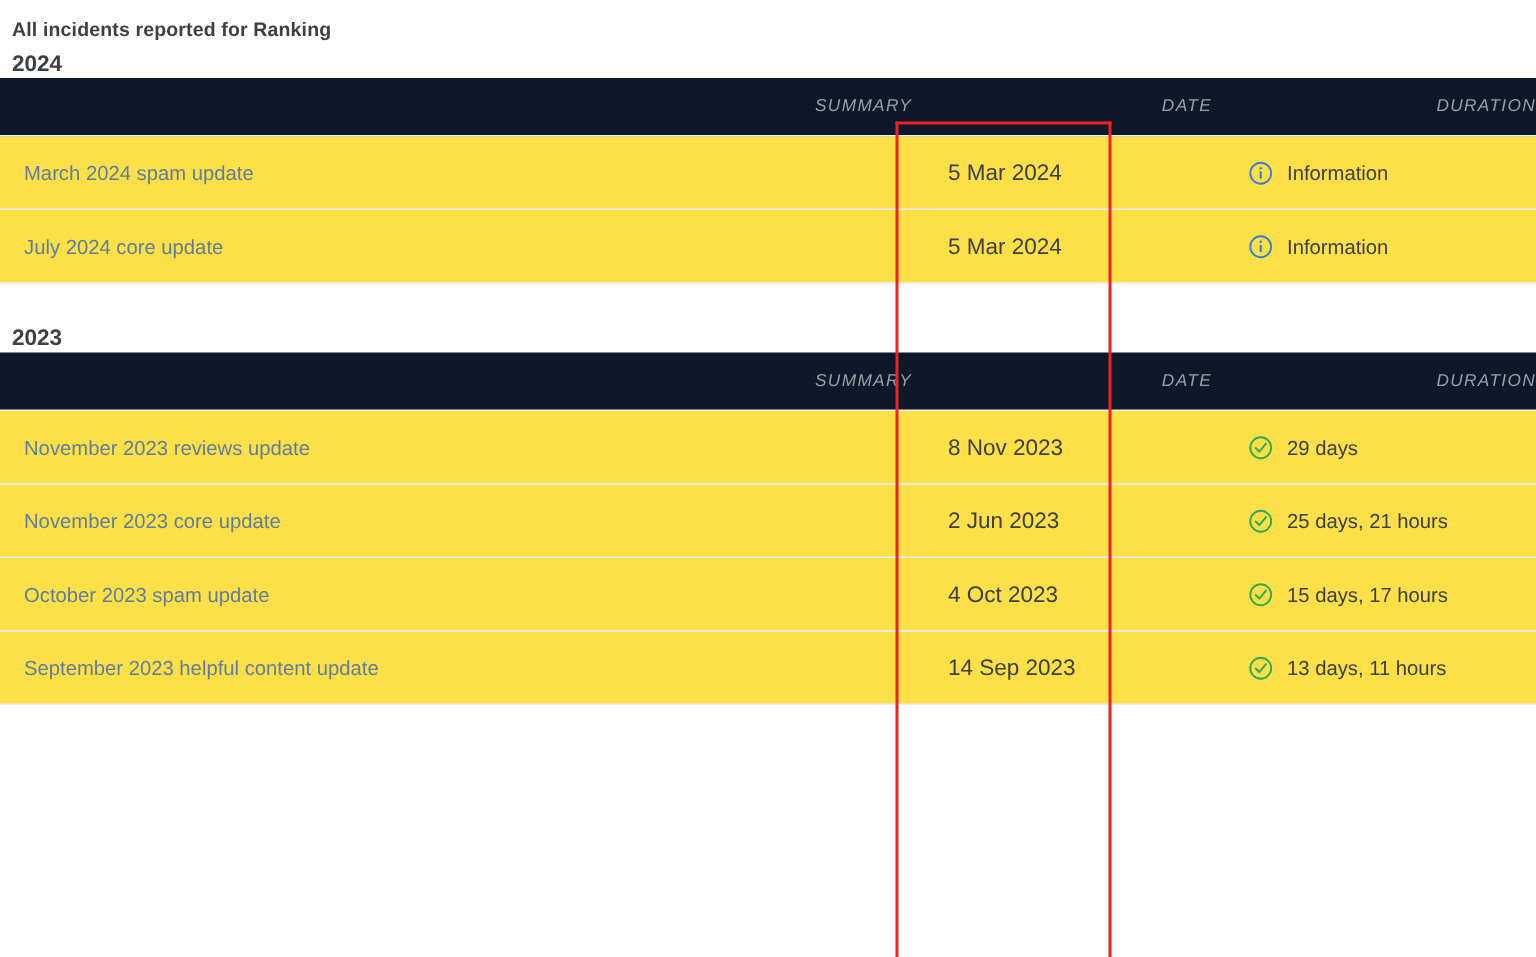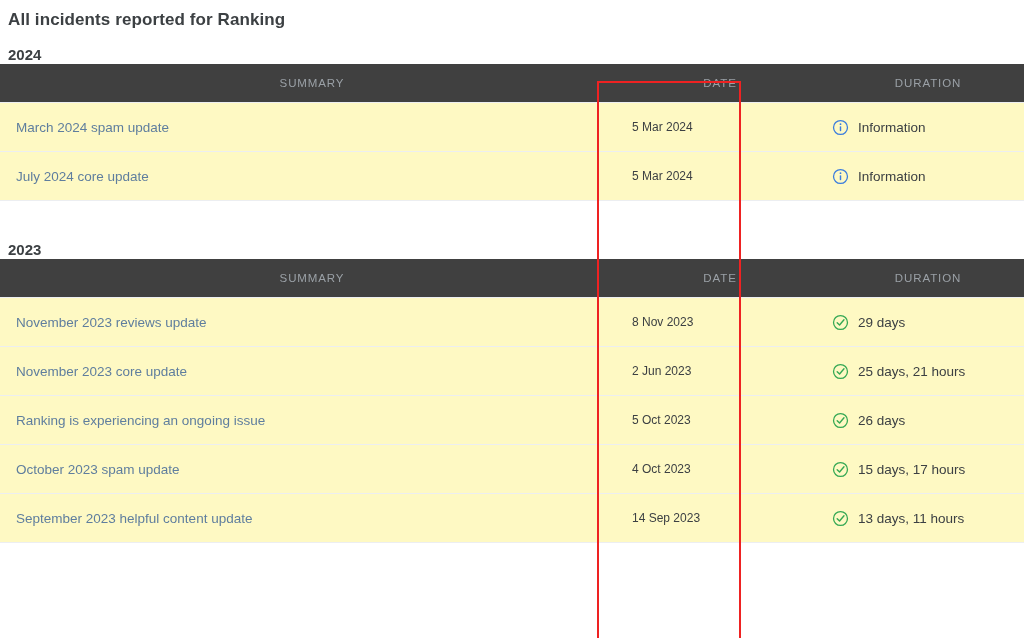--- a/index.html
+++ b/index.html
@@ -18,31 +18,31 @@
 
   .page {
     position: relative;
     width: 1024px;
     height: 638px;
     box-sizing: border-box;
     padding: 0;
   }
 
   .page-title {
-    font-size: 17px;
+    font-size: 13px;
     font-weight: bold;
     color: #3c4043;
     letter-spacing: 0.1px;
     padding: 10px 0 0 8px;
     line-height: 20px;
   }
 
   
   .year-group {
-    margin-top: 16px;
+    margin-top: 4px;
   }
   .year-heading {
     font-size: 15px;
     font-weight: bold;
     color: #3c4043;
     padding-left: 8px;
     line-height: 18px;
   }
 
   .inc-table {
@@ -53,47 +53,48 @@
 
   .inc-table col.c-summary { width: 608px; }
   .inc-table col.c-date    { width: 200px; }
   .inc-table col.c-dur     { width: 216px; }
 
   .inc-table thead th {
     font-size: 11.5px;
     font-weight: normal;
     color: #9aa0a6;
     letter-spacing: 0.9px;
-    text-align: center;
+    text-align: right;
     padding: 0 0 0 16px;
     height: 38px;
     vertical-align: middle;
-    background: #404040;
+    background: #0f172a;
     border: 0;
+    font-style: italic;
   }
   .inc-table thead th.th-summary { padding-left: 16px; }
   .inc-table thead th.th-date    { padding-left: 24px; }
   .inc-table thead th.th-dur     { padding-left: 24px; }
 
   .inc-table tbody tr {
-    background: #fef9c3;
+    background: #fde047;
     border-top: 1px solid #eceef1;
     border-bottom: 1px solid #eceef1;
   }
   .inc-table tbody td {
     height: 48px;
     vertical-align: middle;
     font-size: 13.5px;
     padding: 0 0 0 16px;
     border: 0;
   }
   .inc-table tbody td.td-date {
     padding-left: 24px;
     color: #3c4043;
-    font-size: 12px;
+    font-size: 15px;
   }
   .inc-table tbody td.td-dur {
     padding-left: 24px;
     color: #3c4043;
   }
 
   .inc-link {
     color: #5f7e9e;
     text-decoration: none;
     font-size: 13.5px;
@@ -225,33 +226,20 @@
                 <span class="dur-cell">
                   <svg class="status-icon" viewBox="0 0 20 20">
                     <circle cx="10" cy="10" r="8.2" fill="none" stroke="#34a853" stroke-width="1.5"></circle>
                     <path d="M6.1 10.2 L8.9 13.0 L14.1 6.8" fill="none" stroke="#34a853" stroke-width="1.6" stroke-linecap="round" stroke-linejoin="round"></path>
                   </svg>
                   <span class="dur-text">25 days, 21 hours</span>
                 </span>
               </td>
             </tr>
             <tr>
-              <td class="td-summary"><a class="inc-link" href="#">Ranking is experiencing an ongoing issue</a></td>
-              <td class="td-date">5 Oct 2023</td>
-              <td class="td-dur">
-                <span class="dur-cell">
-                  <svg class="status-icon" viewBox="0 0 20 20">
-                    <circle cx="10" cy="10" r="8.2" fill="none" stroke="#34a853" stroke-width="1.5"></circle>
-                    <path d="M6.1 10.2 L8.9 13.0 L14.1 6.8" fill="none" stroke="#34a853" stroke-width="1.6" stroke-linecap="round" stroke-linejoin="round"></path>
-                  </svg>
-                  <span class="dur-text">26 days</span>
-                </span>
-              </td>
-            </tr>
-            <tr>
               <td class="td-summary"><a class="inc-link" href="#">October 2023 spam update</a></td>
               <td class="td-date">4 Oct 2023</td>
               <td class="td-dur">
                 <span class="dur-cell">
                   <svg class="status-icon" viewBox="0 0 20 20">
                     <circle cx="10" cy="10" r="8.2" fill="none" stroke="#34a853" stroke-width="1.5"></circle>
                     <path d="M6.1 10.2 L8.9 13.0 L14.1 6.8" fill="none" stroke="#34a853" stroke-width="1.6" stroke-linecap="round" stroke-linejoin="round"></path>
                   </svg>
                   <span class="dur-text">15 days, 17 hours</span>
                 </span>

